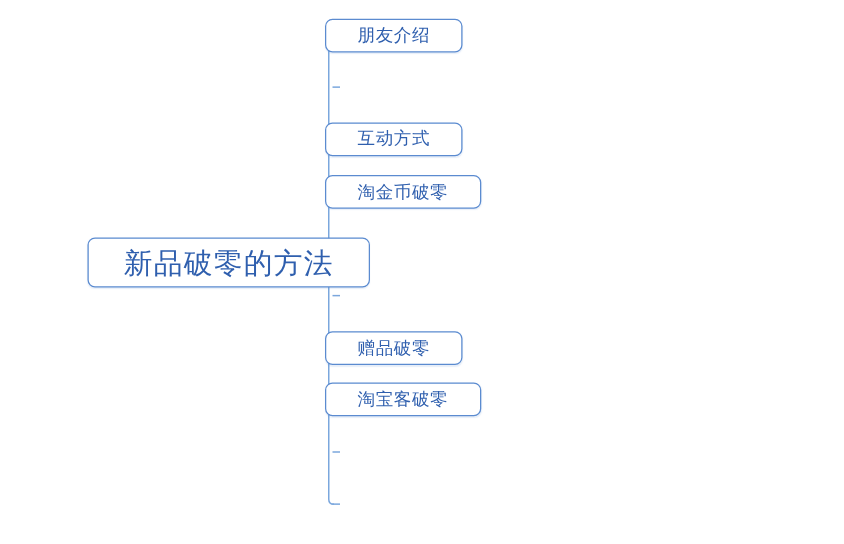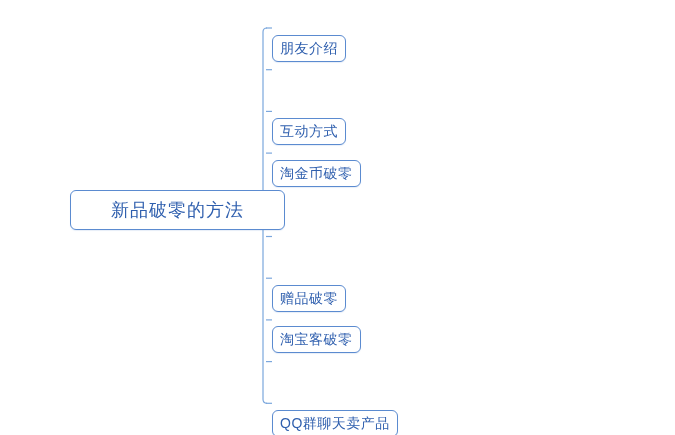--- a/index.html
+++ b/index.html
@@ -37,32 +37,31 @@
     border-radius:6px;
     color:var(--c-text);
     white-space:nowrap;
     box-shadow:0 1px 1px rgba(91,139,208,0.15);
   }
   .node.root{
     left:70px;
     top:190px;
     height:40px;
     line-height:38px;
-    padding:0 40px;
-    font-size:18px;
+    padding:0 28px;
+    font-size:23px;
     letter-spacing:1px;
   }
   .node.child{
-    left:272px;
+    left:260px;
     height:27px;
     line-height:25px;
-    padding:0 7px;
+    padding:0 25px;
     font-size:14px;
     letter-spacing:0.5px;
-    margin-top:20px;
   }
 </style>
 </head>
 <body>
 
 <div class="canvas">
   <svg class="connectors" viewBox="0 0 675 435" xmlns="http://www.w3.org/2000/svg">
       <path d="M 250 210 L 263 210 M 263 32 Q 263 28 267 28 M 263 32 L 263 399.3 Q 263 403.3 267 403.3"></path>
       <path d="M 266 28 L 272 28"></path>
       <path d="M 266 69.7 L 272 69.7"></path>
@@ -75,14 +74,13 @@
       <path d="M 266 361.6 L 272 361.6"></path>
       <path d="M 266 403.3 L 272 403.3"></path>
     </svg>
   <div class="node root">新品破零的方法</div>
 
 <div class="node child" style="top: 14.5px;">朋友介绍</div>
     <div class="node child" style="top: 97.9px; font-family: Liberation Serif, serif;">互动方式</div>
     <div class="node child" style="top: 139.6px;">淘金币破零</div>
     <div class="node child" style="top: 264.7px;">赠品破零</div>
     <div class="node child" style="top: 306.4px;">淘宝客破零</div>
-    <div class="node child" style="top: 389.8px;">QQ群聊天卖产品</div>
   </div>
 
 </body></html>

